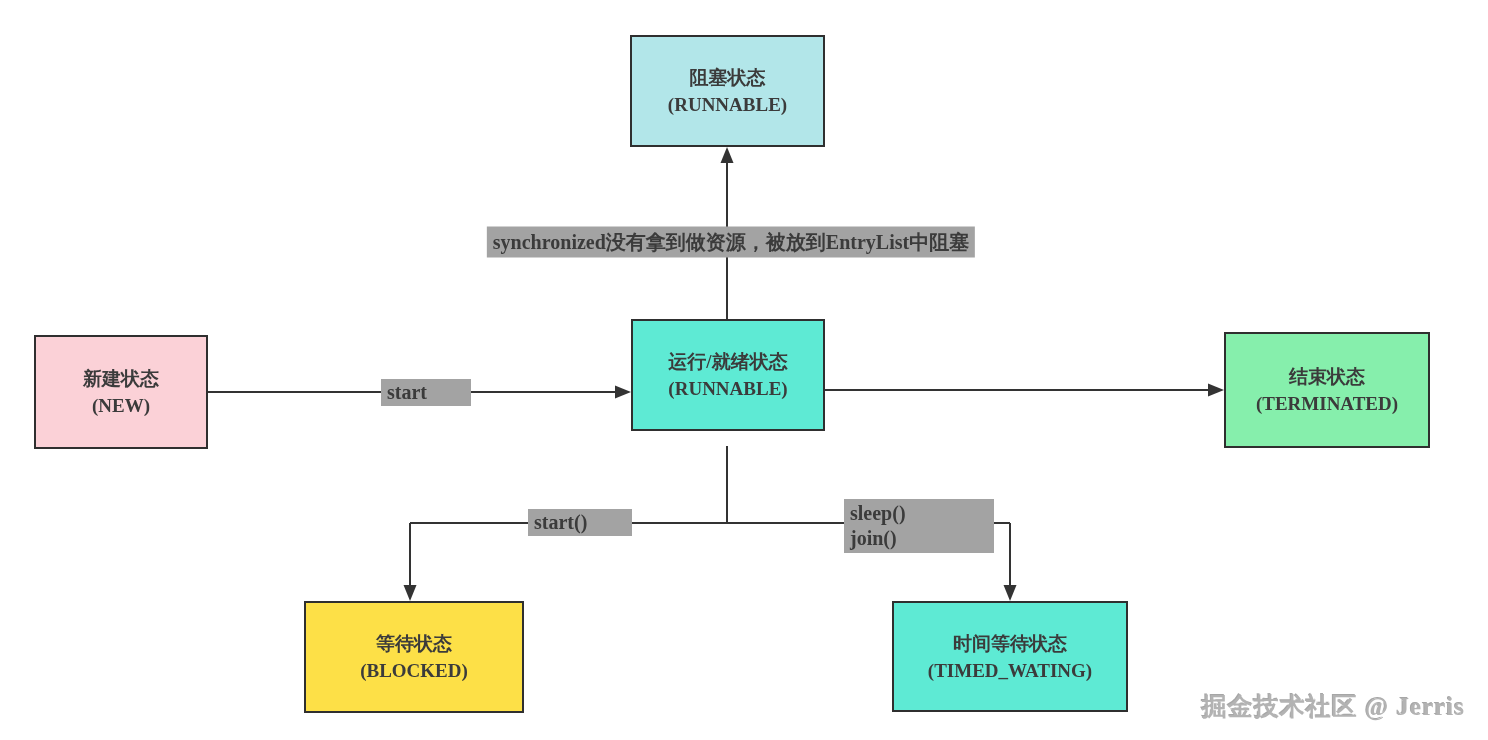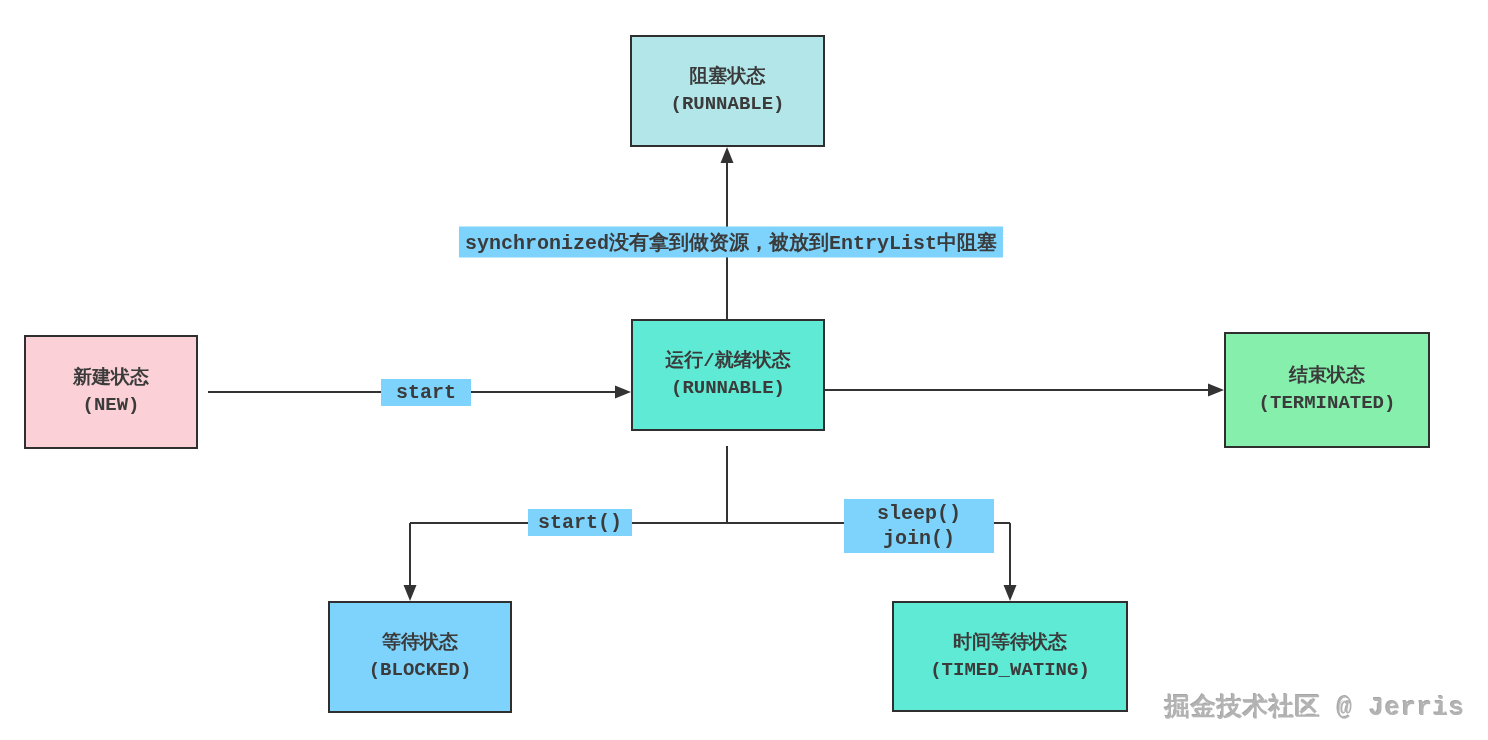--- a/index.html
+++ b/index.html
@@ -1,30 +1,30 @@
 <!DOCTYPE html>
 <html><head>
 <meta charset="utf-8">
 <style>
   html,body{margin:0;padding:0;background:#fff;}
   .canvas{
     position:relative;width:1488px;height:740px;background:#ffffff;
-    font-family:Liberation Mono, monospace;overflow:hidden;
+    font-family:Liberation Serif, serif;overflow:hidden;
   }
   svg.edges{position:absolute;left:0;top:0;}
   svg.edges line, svg.edges path{stroke:#333333;stroke-width:2;fill:none;}
   svg.edges polygon{fill:#333333;stroke:none;}
   .node{
     position:absolute;box-sizing:border-box;border:2px solid #2f2f2f;
     display:flex;flex-direction:column;align-items:center;justify-content:center;
     color:#3b3b3b;font-weight:700;font-size:19px;line-height:27px;text-align:center;
   }
   .edge-label{
-    position:absolute;background:#7dd3fc;color:#3b3b3b;font-weight:700;
-    text-align:center;white-space:nowrap;padding:2px 6px;
+    position:absolute;background:#a3a3a3;color:#3b3b3b;font-weight:700;
+    text-align:left;white-space:nowrap;padding:2px 6px;
   }
   .lbl-start{left:381px;top:379px;width:78px;font-size:20px;}
   .lbl-sync{left:731px;top:242px;transform:translate(-50%,-50%);font-size:20px;}
   .lbl-wait{left:528px;top:509px;width:92px;font-size:20px;}
   .lbl-sleepjoin{left:844px;top:499px;width:138px;font-size:20px;line-height:25px;}
   .watermark{
     position:absolute;right:23px;top:690px;font-size:25px;font-weight:700;
     color:#b3b3b3;text-shadow:2px 2px 1px #ffffff,-1px -1px 0 #a6a6a6;
     letter-spacing:1px;
   }
@@ -48,36 +48,36 @@
     <path d="M727,446 L727,523 M410,523 L1010,523 M410,523 L410,587 M1010,523 L1010,587"></path>
     <polygon points="410,601 403.5,585 416.5,585"></polygon>
     <polygon points="1010,601 1003.5,585 1016.5,585"></polygon>
   </svg>
 
   <div class="node" style="left: 630px; top: 35px; width: 195px; height: 112px; background-color: rgb(178, 230, 233);">
     <div>阻塞状态</div>
     <div>(RUNNABLE)</div>
   </div>
 
-  <div class="node" style="left: 24px; top: 335px; width: 174px; height: 114px; background-color: rgb(251, 209, 215);">
+  <div class="node" style="left: 34px; top: 335px; width: 174px; height: 114px; background-color: rgb(251, 209, 215);">
     <div>新建状态</div>
     <div>(NEW)</div>
   </div>
 
   <div class="node" style="left: 631px; top: 319px; width: 194px; height: 112px; background-color: #5eead4;">
     <div>运行/就绪状态</div>
     <div>(RUNNABLE)</div>
   </div>
 
   <div class="node" style="left: 1224px; top: 332px; width: 206px; height: 116px; background-color: #86efac;">
     <div>结束状态</div>
     <div>(TERMINATED)</div>
   </div>
 
-  <div class="node" style="left: 328px; top: 601px; width: 184px; height: 112px; background-color: #7dd3fc;">
+  <div class="node" style="left: 304px; top: 601px; width: 220px; height: 112px; background-color: #fde047;">
     <div>等待状态</div>
     <div>(BLOCKED)</div>
   </div>
 
   <div class="node" style="left: 892px; top: 601px; width: 236px; height: 111px; background-color: #5eead4;">
     <div>时间等待状态</div>
     <div>(TIMED_WATING)</div>
   </div>
 
   <div class="edge-label lbl-start">start</div>

